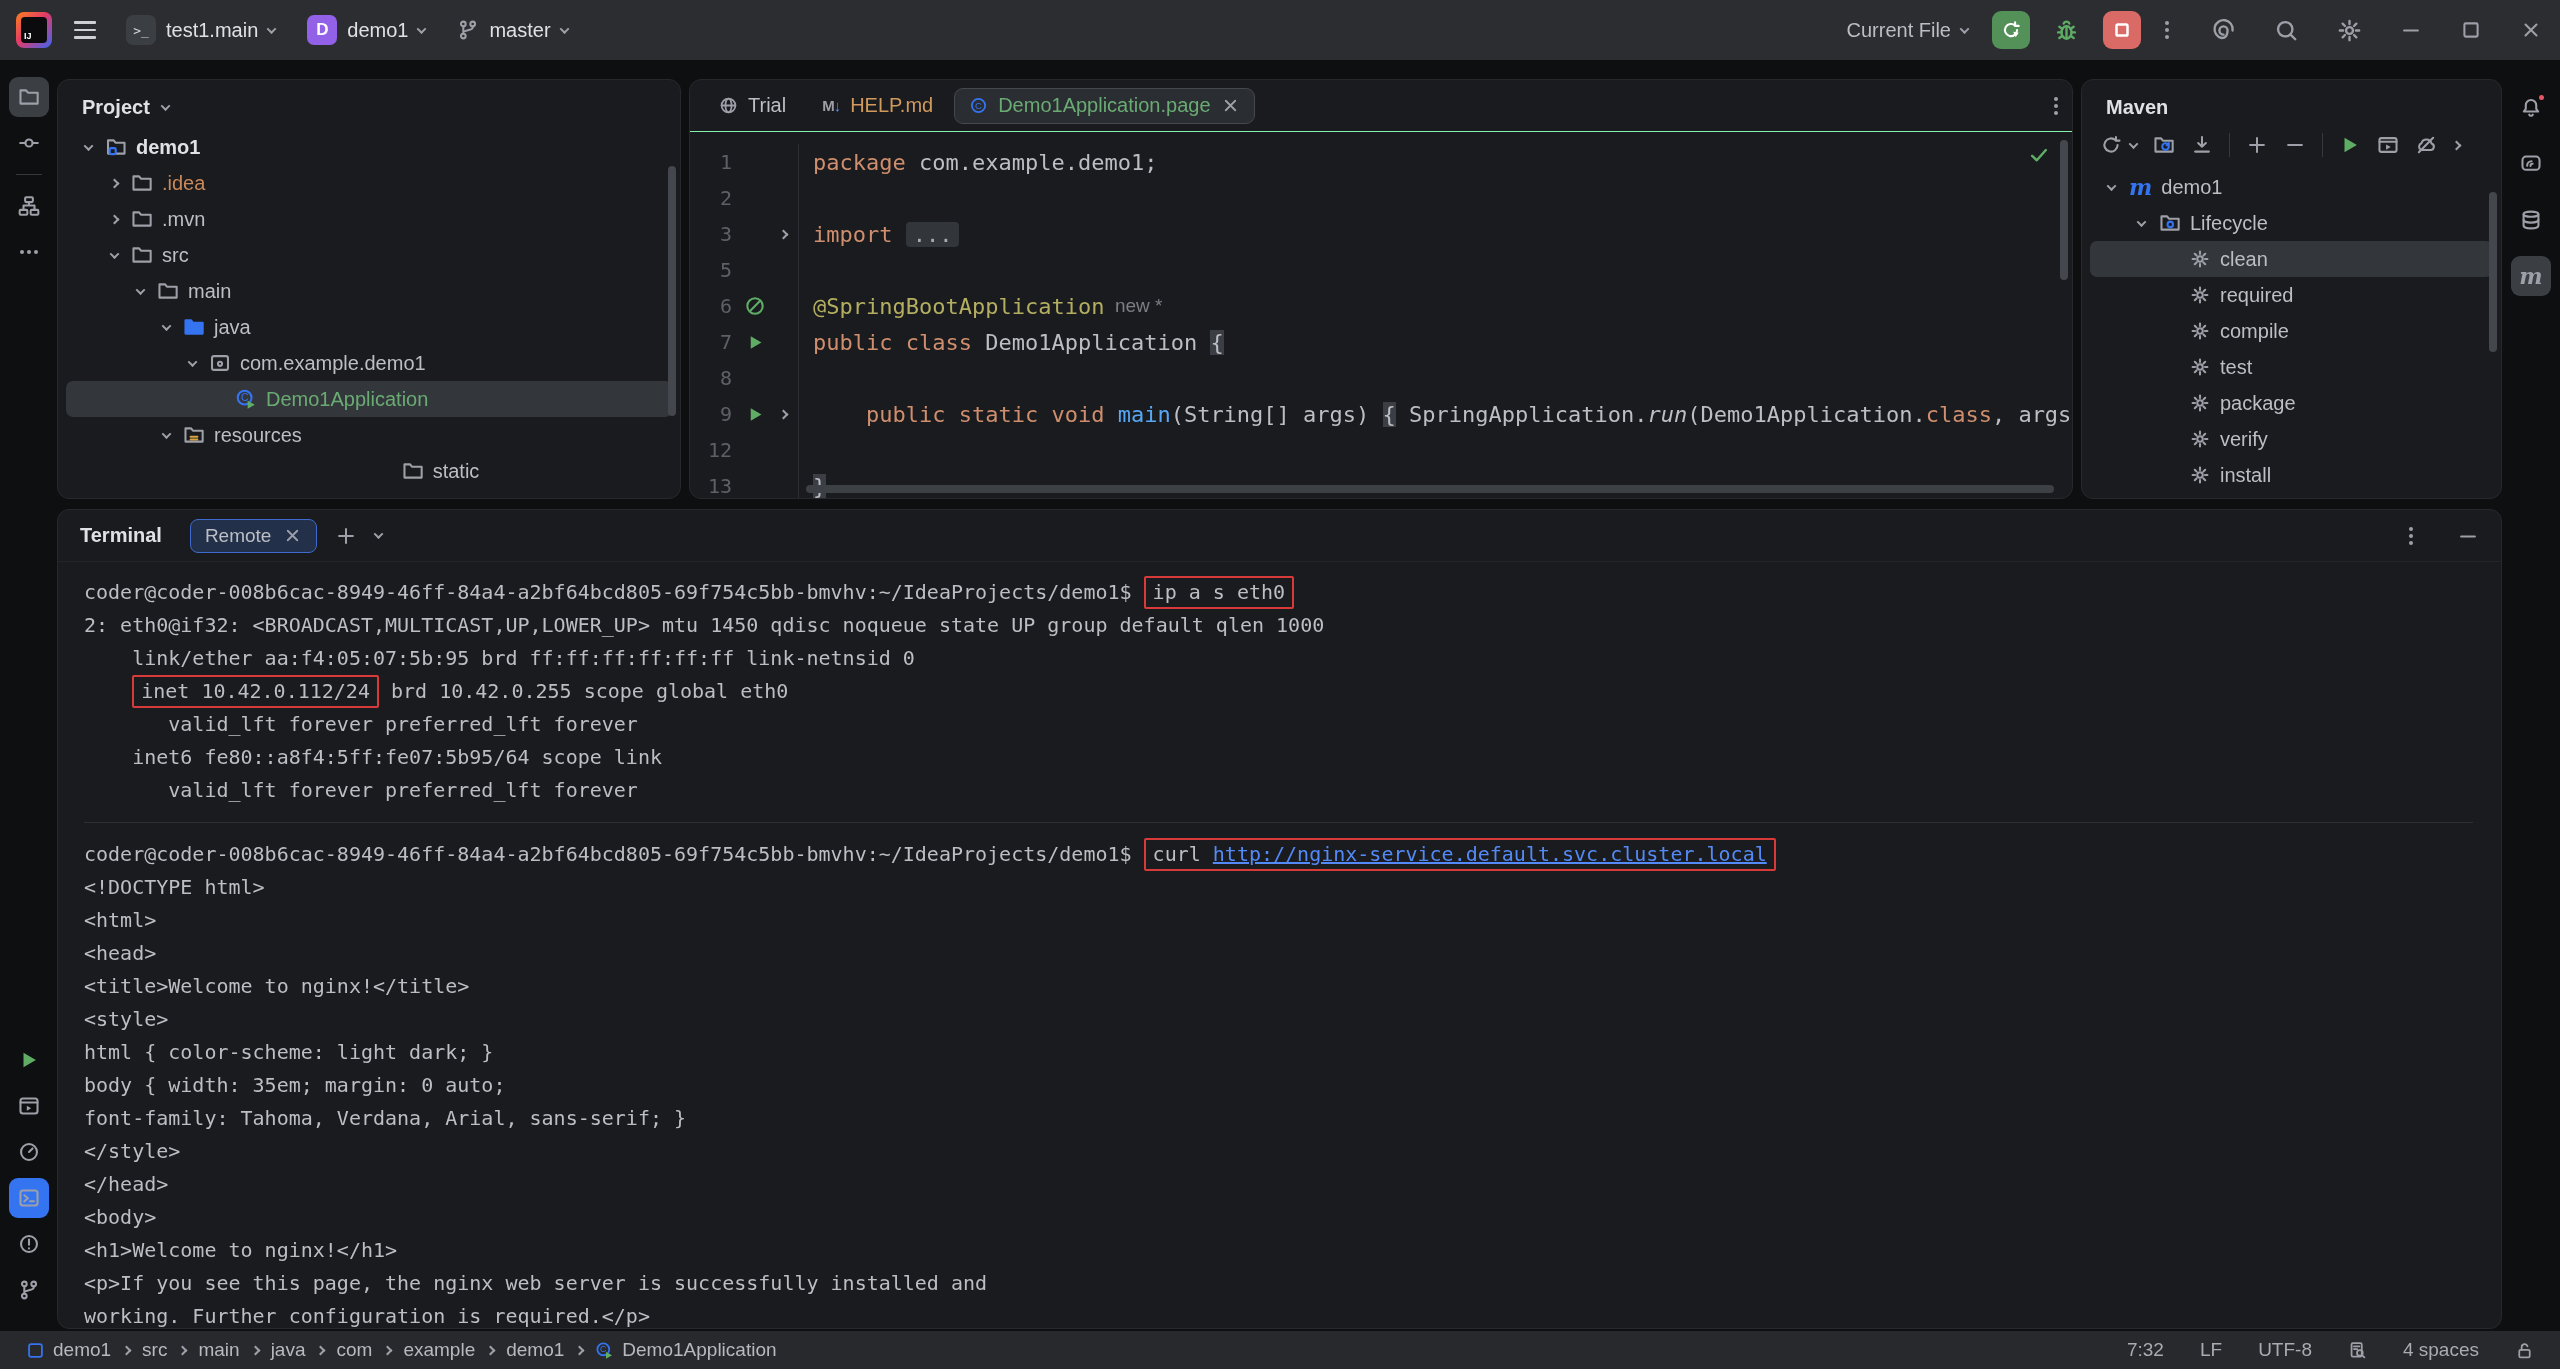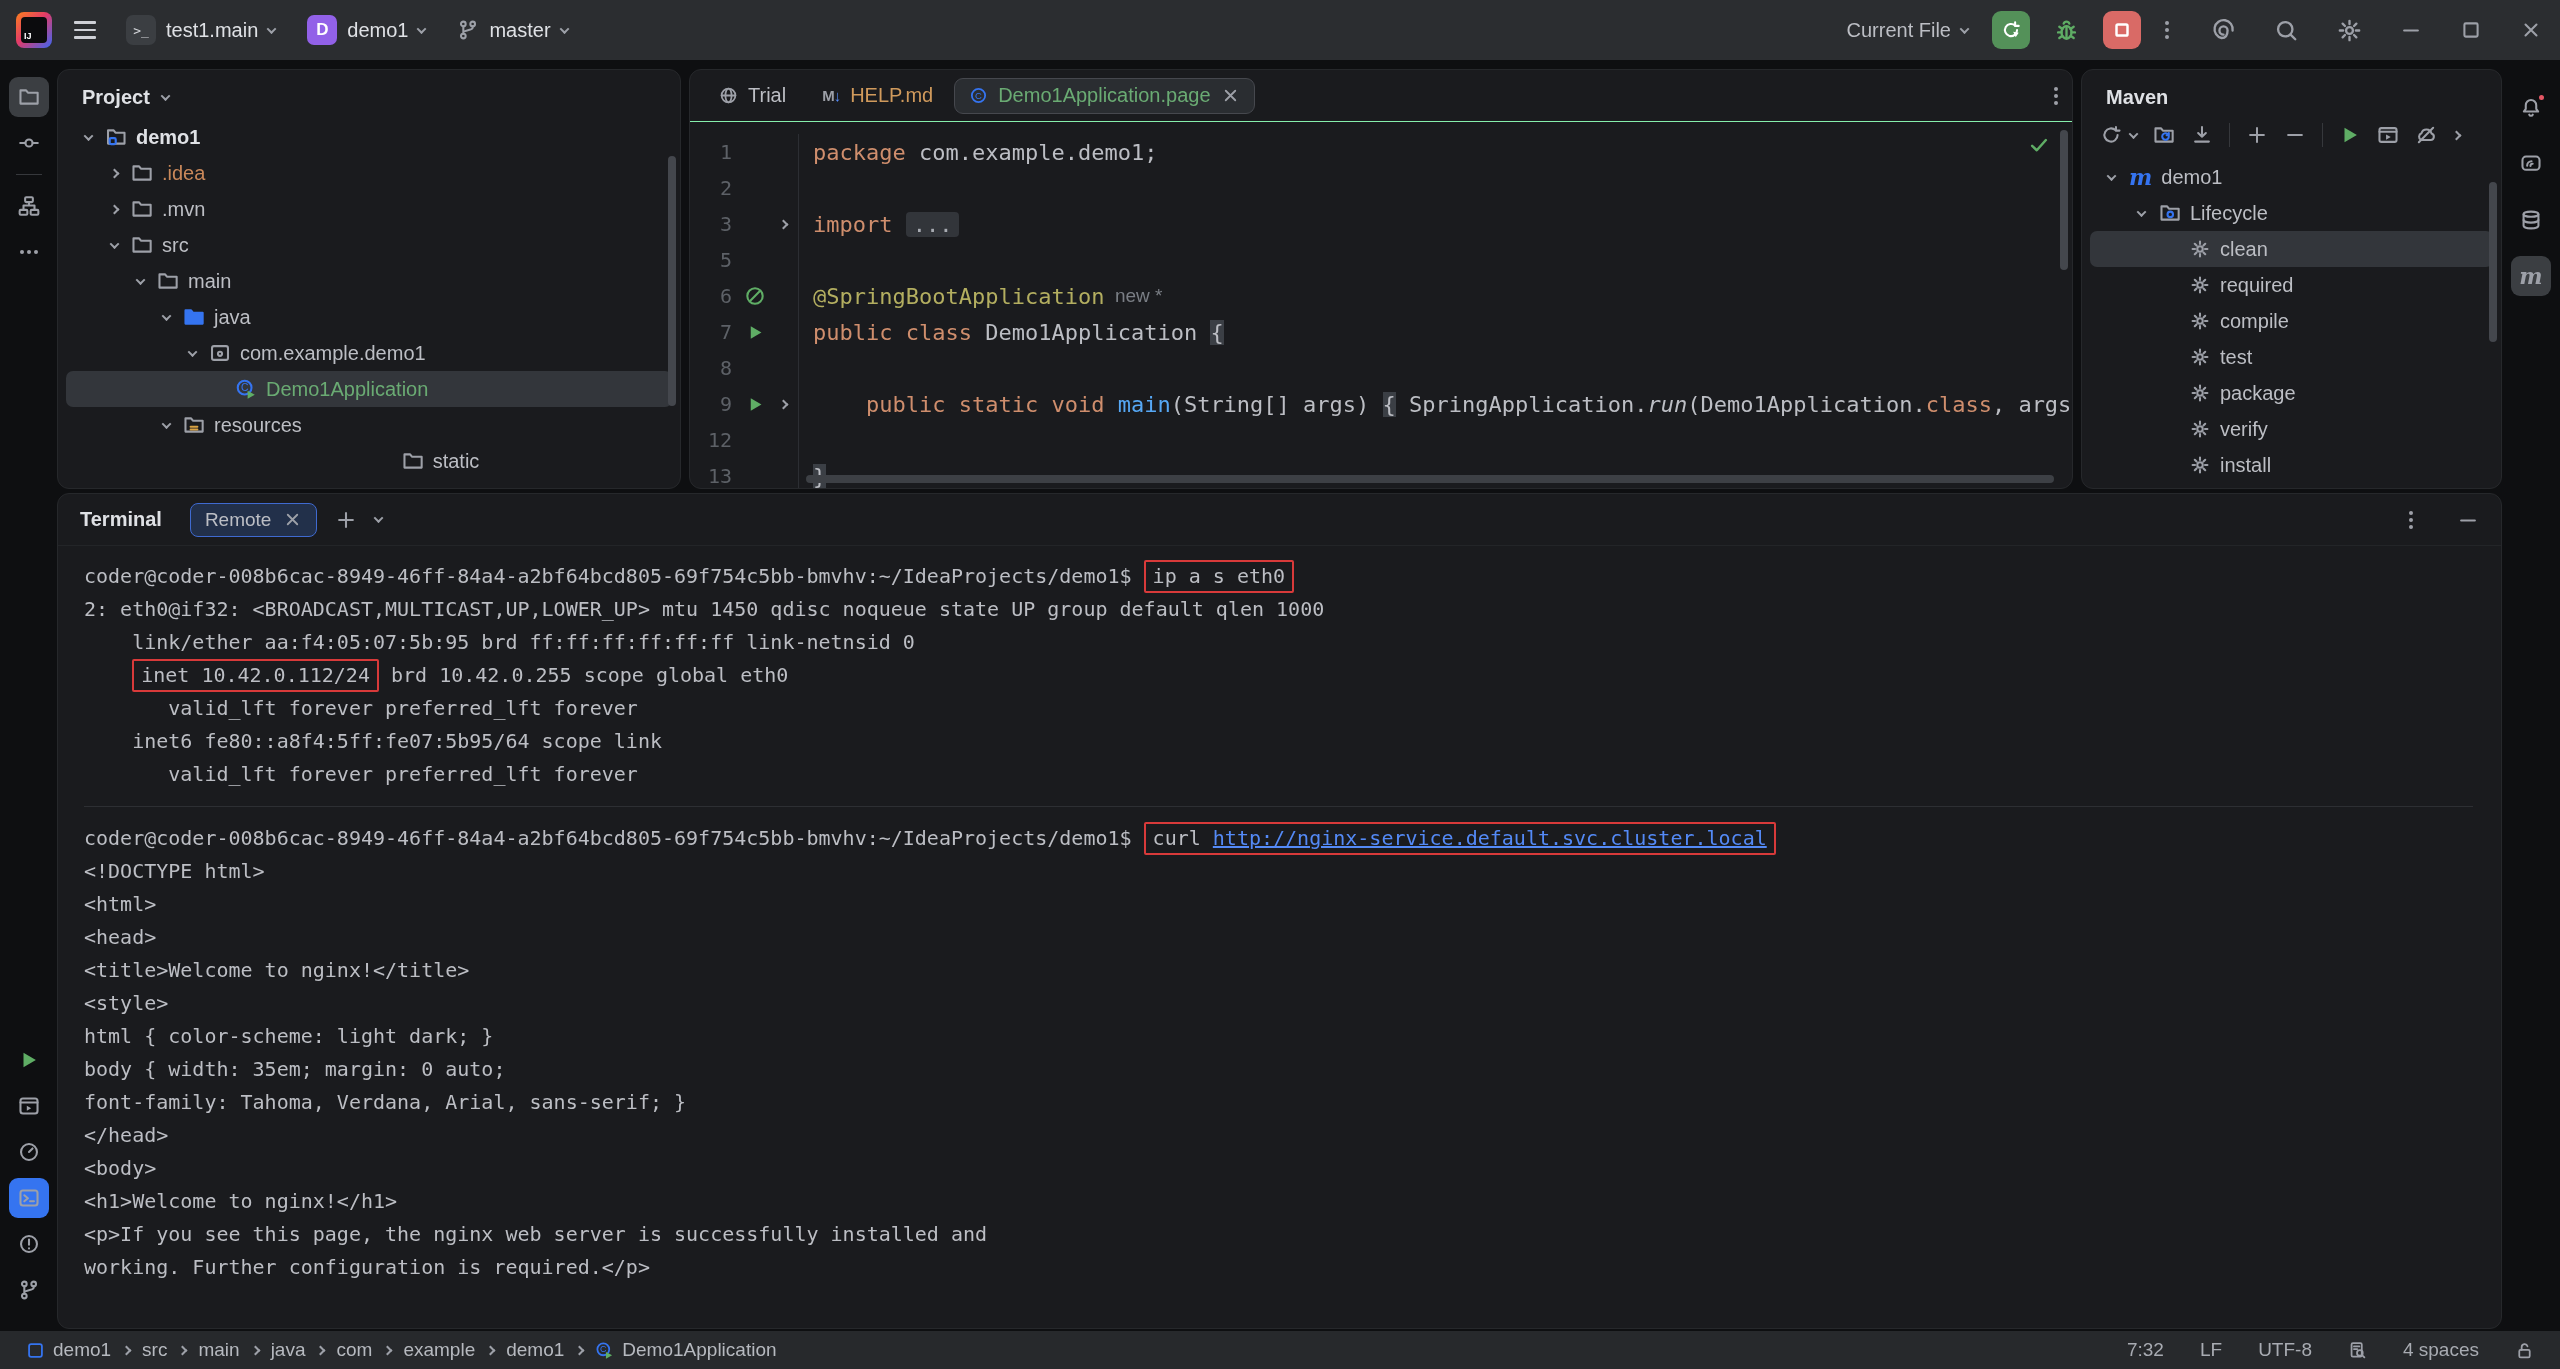--- a/index.html
+++ b/index.html
@@ -47,21 +47,21 @@
   .strip.left{width:57px;padding:14px 0 18px}
   .strip.right{width:58px;padding:20px 0}
   .sitem{width:40px;height:40px;border-radius:9px;display:flex;align-items:center;justify-content:center;margin:3px 0;color:var(--icon);position:relative}
   .sitem.active{background:#3b3e42}
   .sitem.active-blue{background:var(--accent);color:#fff}
   .strip-div{width:26px;height:1px;background:#36383c;margin:8px 0}
   .push{margin-top:auto}
   .reddot{position:absolute;top:5px;right:5px;width:9px;height:9px;border-radius:50%;background:#e55765;border:2px solid var(--bg)}
   .m-logo{font-family:"DejaVu Serif",serif;font-style:italic;font-weight:bold;font-size:22px;line-height:1;color:var(--icon)}
 
-  .center{flex:1;display:flex;flex-direction:column;padding:9px 0 2px;gap:4px;min-width:0}
+  .center{flex:1;display:flex;flex-direction:column;padding:19px 0 2px;gap:10px;min-width:0}
   .row-top{height:420px;display:flex;gap:8px}
   .island{background:var(--island);border:1px solid var(--island-br);border-radius:12px;position:relative;overflow:hidden}
 
   
   .project{width:624px}
   .panel-hd{display:flex;align-items:center;gap:12px;padding:16px 24px 10px;font-size:20px;font-weight:bold;color:var(--txt-bright)}
   .tree{font-size:20px}
   .trow{display:flex;align-items:center;height:36px;gap:9px;margin:0 8px;border-radius:7px;white-space:nowrap}
   .trow.sel{background:var(--sel)}
   .trow .cvslot{width:16px;display:flex;justify-content:center}
@@ -767,20 +767,21 @@
           <div class="block-sep"></div>
           <div class="tline"><span class="t-pln">coder@coder-008b6cac-8949-46ff-84a4-a2bf64bcd805-69f754c5bb-bmvhv:~/IdeaProjects/demo1$ </span><span class="redbox"><span class="t-pln">curl </span><span class="t-lnk">http://nginx-service.default.svc.cluster.local</span></span></div>
           <div class="tline"><span class="t-pln">&lt;!DOCTYPE html&gt;</span></div>
           <div class="tline"><span class="t-pln">&lt;html&gt;</span></div>
           <div class="tline"><span class="t-pln">&lt;head&gt;</span></div>
           <div class="tline"><span class="t-pln">&lt;title&gt;Welcome to nginx!&lt;/title&gt;</span></div>
           <div class="tline"><span class="t-pln">&lt;style&gt;</span></div>
           <div class="tline"><span class="t-pln">html { color-scheme: light dark; }</span></div>
           <div class="tline"><span class="t-pln">body { width: 35em; margin: 0 auto;</span></div>
           <div class="tline"><span class="t-pln">font-family: Tahoma, Verdana, Arial, sans-serif; }</span></div>
+          <div class="tline"><span class="t-pln">&lt;/style&gt;</span></div>
           <div class="tline"><span class="t-pln">&lt;/head&gt;</span></div>
           <div class="tline"><span class="t-pln">&lt;body&gt;</span></div>
           <div class="tline"><span class="t-pln">&lt;h1&gt;Welcome to nginx!&lt;/h1&gt;</span></div>
           <div class="tline"><span class="t-pln">&lt;p&gt;If you see this page, the nginx web server is successfully installed and</span></div>
           <div class="tline"><span class="t-pln">working. Further configuration is required.&lt;/p&gt;</span></div>
         </div>
     </section>
   </div>
 
   <nav class="strip right" id="rstrip">

